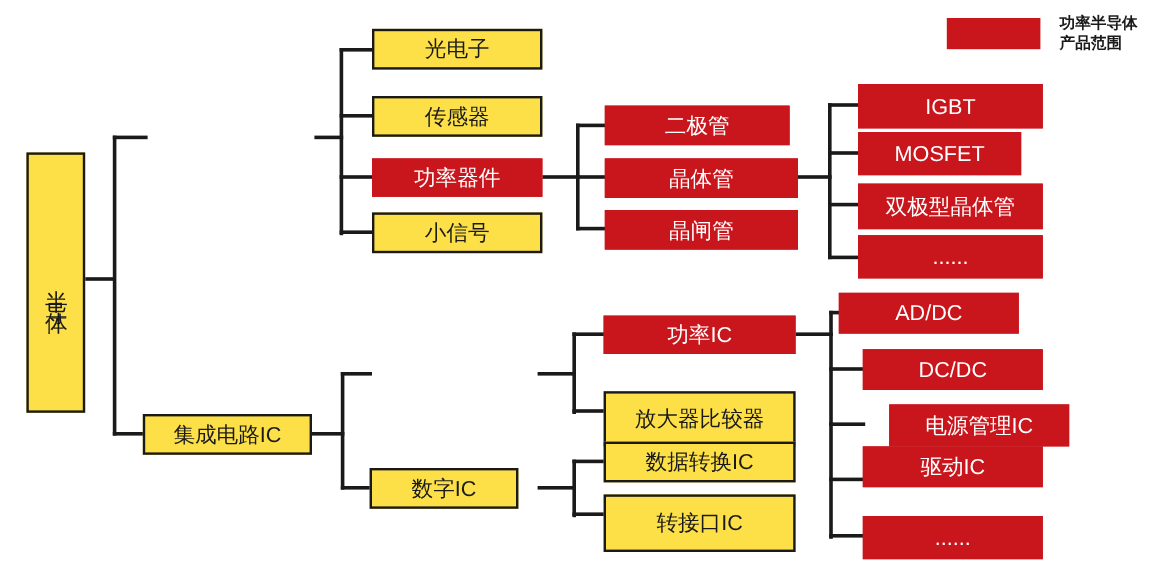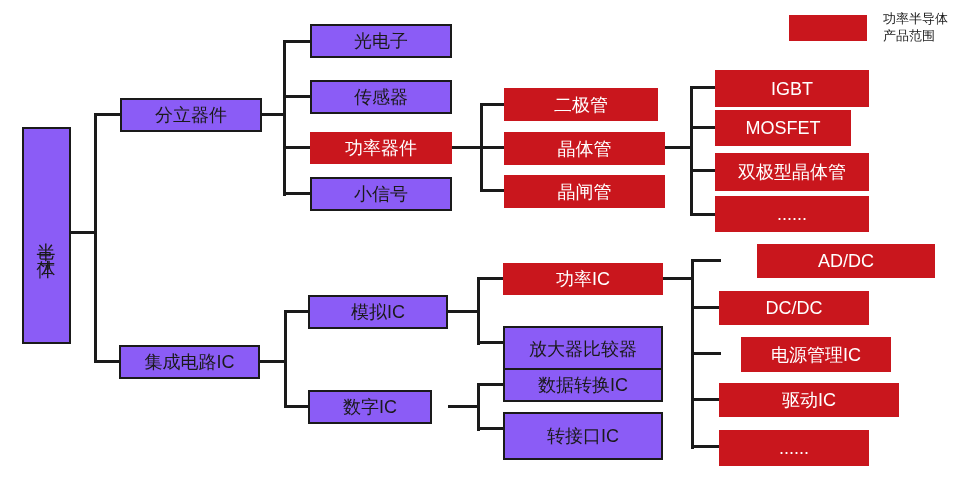--- a/index.html
+++ b/index.html
@@ -16,21 +16,21 @@
     position: relative;
     width: 966px;
     height: 488px;
     background: #ffffff;
     overflow: hidden;
   }
   .box {
     position: absolute;
     box-sizing: border-box;
     border: 2.5px solid var(--line);
-    background: #8b5cf6;
+    background: #fde047;
     color: var(--line);
     display: flex;
     align-items: center;
     justify-content: center;
     font-size: 18px;
     line-height: 1;
     white-space: nowrap;
   }
   .box.red {
     background: var(--red);
@@ -50,21 +50,21 @@
   }
   .legend-swatch {
     position: absolute;
     left: 789px; top: 15px; width: 78px; height: 26px;
     background: var(--red);
   }
   .legend-text {
     position: absolute;
     left: 883px; top: 11px;
     font-size: 13px;
-    font-weight: normal;
+    font-weight: bold;
     color: var(--line);
     line-height: 1.3;
     white-space: nowrap;
   }
 </style>
 </head>
 <body>
 
 <div class="canvas">
 
@@ -117,44 +117,42 @@
   <div class="line" style="left:663px;top:277px;width:31px;height:3px"></div>
   <div class="line" style="left:691px;top:259px;width:3px;height:190px"></div>
   <div class="line" style="left:691px;top:259px;width:30px;height:3px"></div>
   <div class="line" style="left:691px;top:306px;width:30px;height:3px"></div>
   <div class="line" style="left:691px;top:352px;width:30px;height:3px"></div>
   <div class="line" style="left:691px;top:398px;width:30px;height:3px"></div>
   <div class="line" style="left:691px;top:445px;width:30px;height:3px"></div>
 
   <div class="box vert" style="left:22px;top:127px;width:49px;height:217px">半导体</div>
 
-  <div class="box" style="left:120px;top:98px;width:142px;height:34px">分立器件</div>
   <div class="box" style="left:119px;top:345px;width:141px;height:34px">集成电路IC</div>
 
   <div class="box" style="left:310px;top:24px;width:142px;height:34px">光电子</div>
   <div class="box" style="left:310px;top:80px;width:142px;height:34px">传感器</div>
   <div class="box red" style="left:310px;top:132px;width:142px;height:32px">功率器件</div>
   <div class="box" style="left:310px;top:177px;width:142px;height:34px">小信号</div>
 
   <div class="box red" style="left:504px;top:88px;width:154px;height:33px">二极管</div>
   <div class="box red" style="left:504px;top:132px;width:161px;height:33px">晶体管</div>
   <div class="box red" style="left:504px;top:175px;width:161px;height:33px">晶闸管</div>
 
   <div class="box red" style="left:715px;top:70px;width:154px;height:37px">IGBT</div>
   <div class="box red" style="left:715px;top:110px;width:136px;height:36px">MOSFET</div>
   <div class="box red" style="left:715px;top:153px;width:154px;height:38px">双极型晶体管</div>
   <div class="box red" style="left:715px;top:196px;width:154px;height:36px">......</div>
 
-  <div class="box" style="left:308px;top:295px;width:140px;height:34px">模拟IC</div>
   <div class="box" style="left:308px;top:390px;width:124px;height:34px">数字IC</div>
 
   <div class="box red" style="left:503px;top:263px;width:160px;height:32px">功率IC</div>
   <div class="box" style="left:503px;top:326px;width:160px;height:46px">放大器比较器</div>
   <div class="box" style="left:503px;top:368px;width:160px;height:34px">数据转换IC</div>
   <div class="box" style="left:503px;top:412px;width:160px;height:48px">转接口IC</div>
 
-  <div class="box red" style="left:757px;top:244px;width:178px;height:34px">AD/DC</div>
+  <div class="box red" style="left:699px;top:244px;width:150px;height:34px">AD/DC</div>
   <div class="box red" style="left:719px;top:291px;width:150px;height:34px">DC/DC</div>
   <div class="box red" style="left:741px;top:337px;width:150px;height:35px">电源管理IC</div>
-  <div class="box red" style="left:719px;top:383px;width:180px;height:34px">驱动IC</div>
+  <div class="box red" style="left:719px;top:372px;width:150px;height:34px">驱动IC</div>
   <div class="box red" style="left:719px;top:430px;width:150px;height:36px">......</div>
 
 </div>
 
 </body></html>

